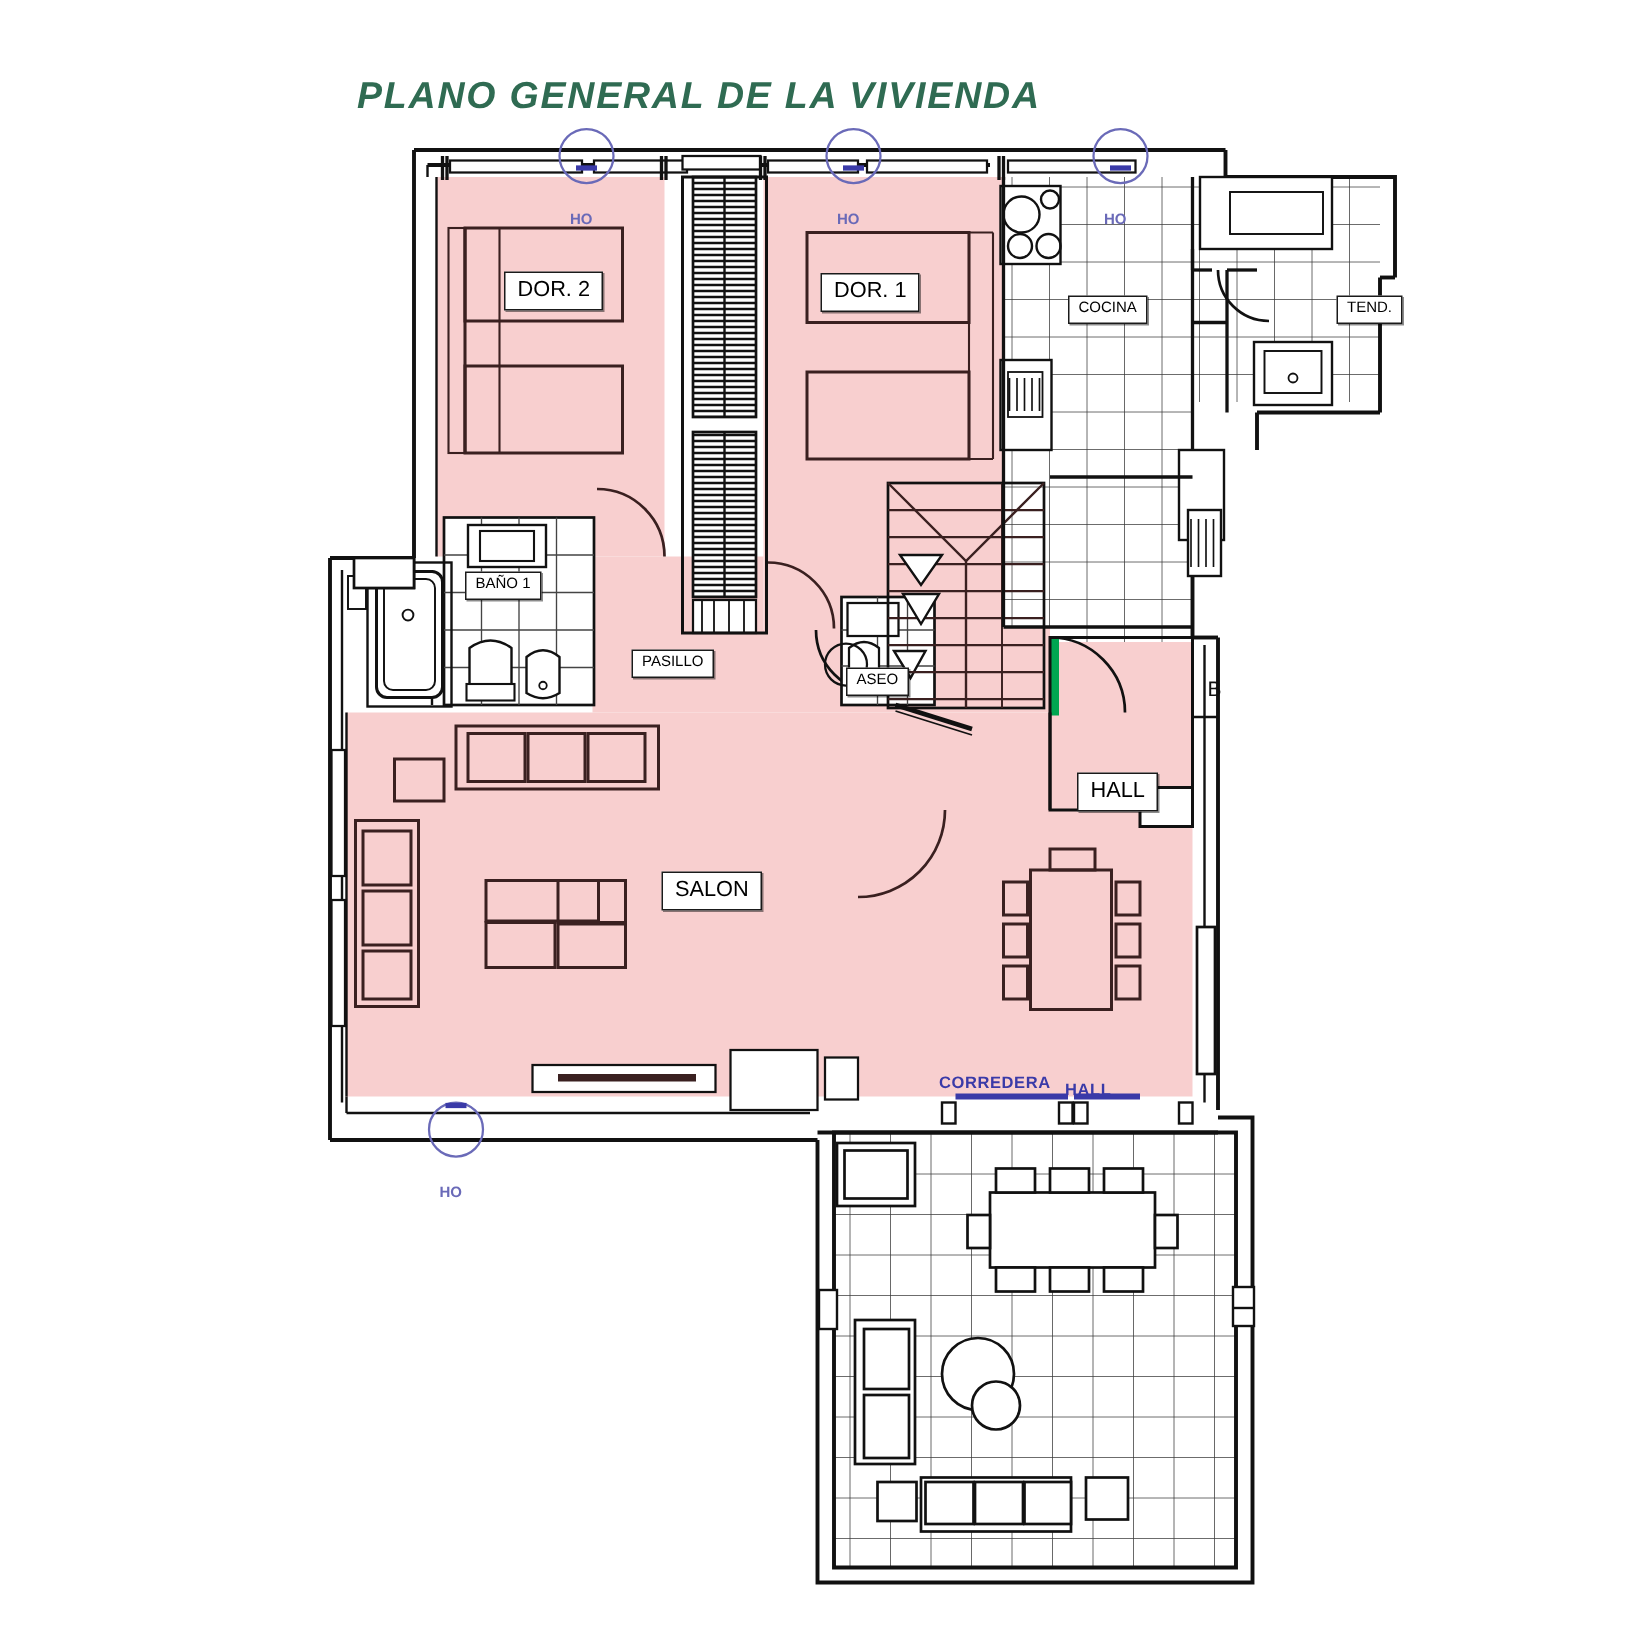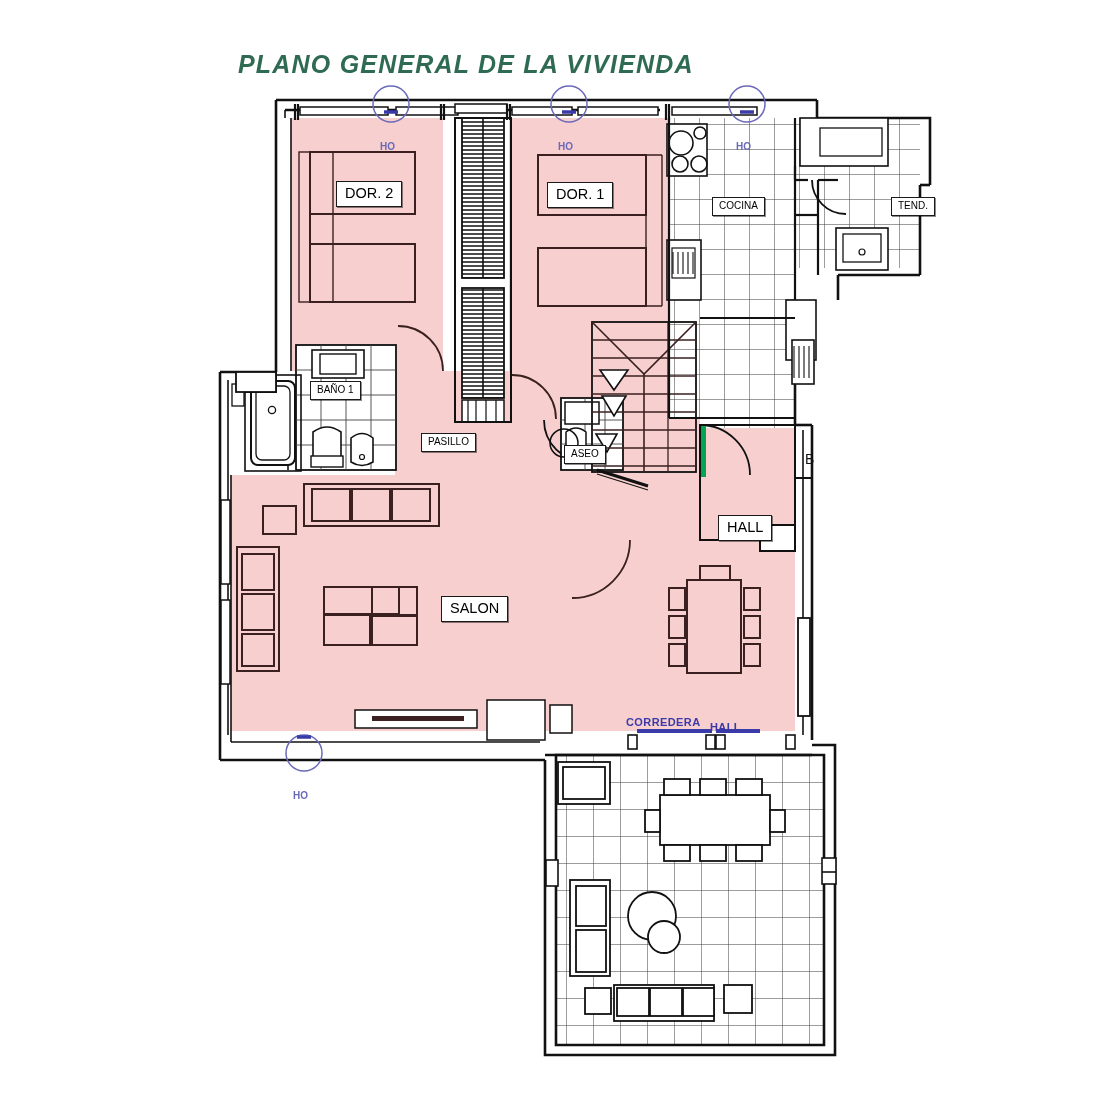--- a/index.html
+++ b/index.html
@@ -404,21 +404,21 @@
   <div class="title" id="plan-title">PLANO GENERAL DE LA VIVIENDA</div>
 
   <div class="tag" style="left:336px;top:181px;">DOR. 2</div>
   <div class="tag" style="left:547px;top:182px;">DOR. 1</div>
   <div class="tag sm" style="left:712px;top:197px;">COCINA</div>
   <div class="tag sm" style="left:891px;top:197px;">TEND.</div>
   <div class="tag sm" style="left:310px;top:381px;">BAÑO 1</div>
   <div class="tag sm" style="left:421px;top:433px;">PASILLO</div>
   <div class="tag sm" style="left:564px;top:445px;">ASEO</div>
   <div class="tag" style="left:718px;top:490px;margin-top:25px;">HALL</div>
-  <div class="tag" style="left:441px;top:596px;">SALON</div>
+  <div class="tag" style="left:441px;top:581px;">SALON</div>
 
   <div class="bluetxt" style="left:626px;top:716px;">CORREDERA</div>
   <div class="bluetxt" style="left:710px;top:721px;">HALL</div>
   <div class="plainlbl" style="left:805px;top:451px;">B</div>
 
   <div class="ho-txt" style="left:380px;top:97px;">HO</div>
   <div class="ho-txt" style="left:558px;top:97px;">HO</div>
   <div class="ho-txt" style="left:736px;top:97px;">HO</div>
   <div class="ho-txt" style="left:293px;top:746px;">HO</div>
 

